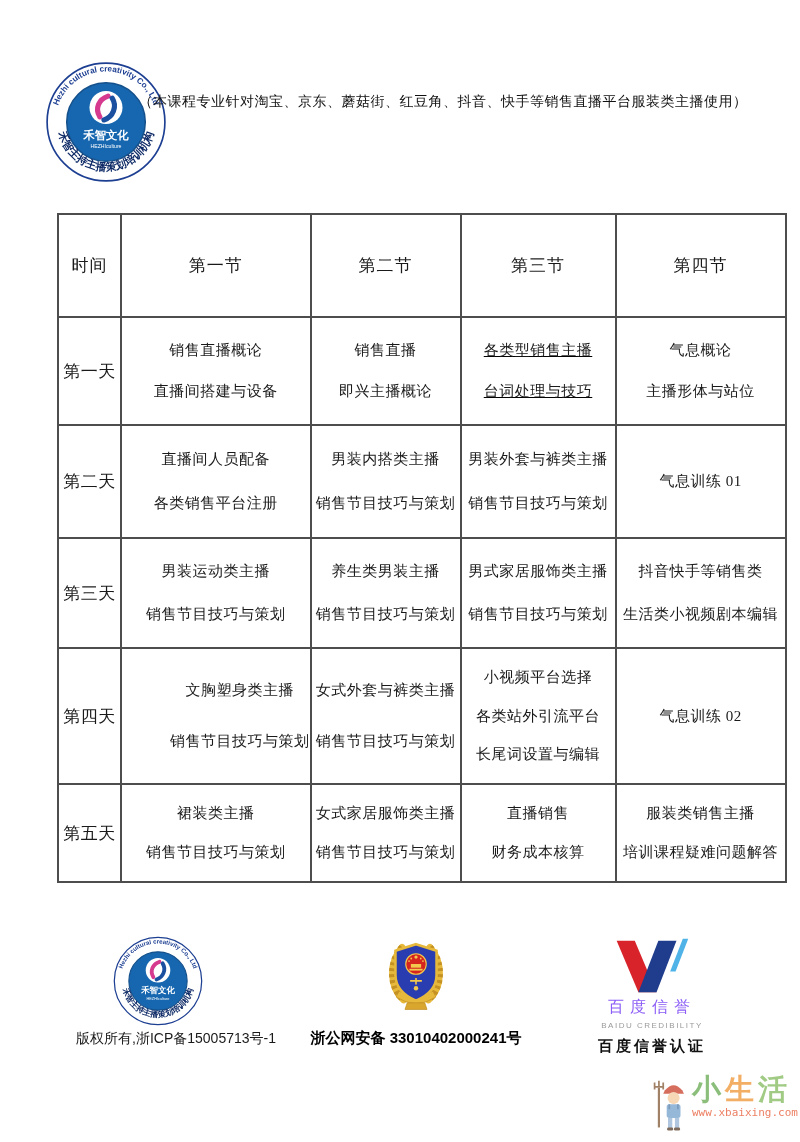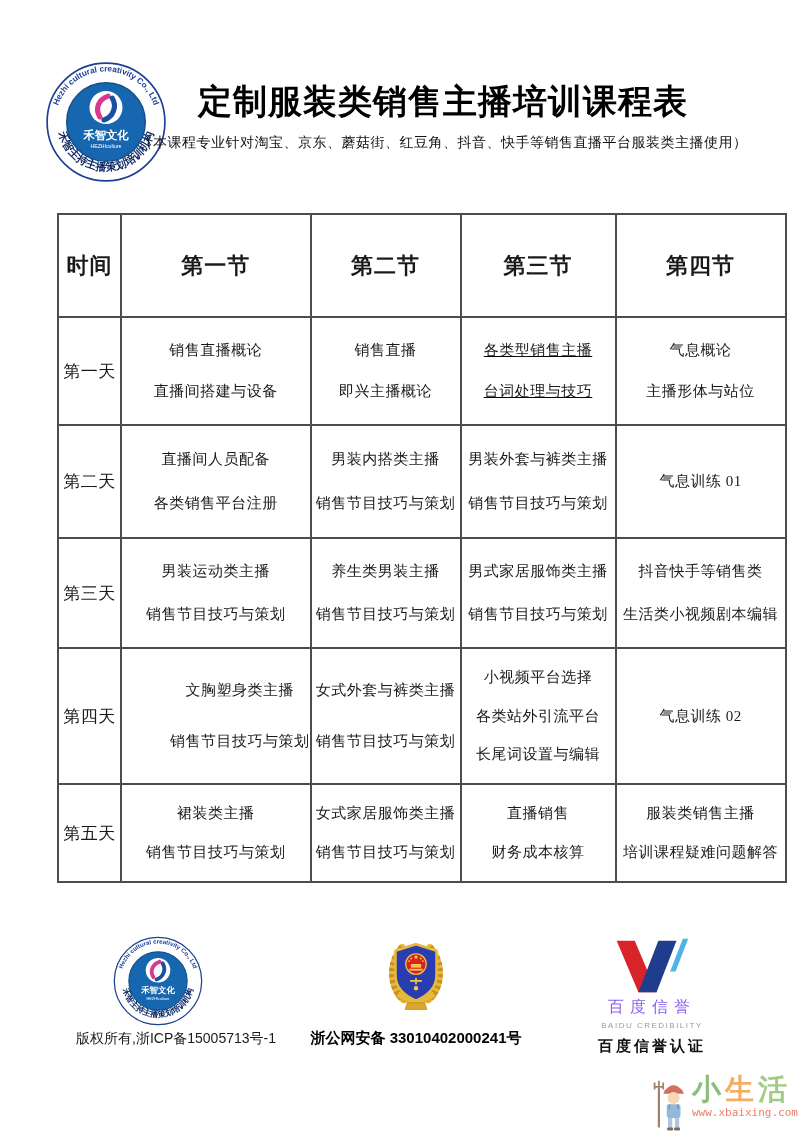--- a/index.html
+++ b/index.html
@@ -8,21 +8,21 @@
 
   
   .header-logo{position:absolute;left:44px;top:60px;width:124px;height:124px;}
   .titles{position:absolute;left:88px;right:2px;top:82px;text-align:center;}
   .doc-title{font-size:34px;font-weight:bold;color:#000;letter-spacing:1px;line-height:1.2;}
   .doc-subtitle{margin-top:11px;font-size:14px;color:#111;letter-spacing:.5px;}
 
   
   .course-table{position:absolute;left:57px;top:213px;border-collapse:collapse;table-layout:fixed;}
   .course-table td,.course-table th{border:2px solid #4d4d4d;padding:0;vertical-align:middle;}
-  .col-header{font-size:22px;font-weight:700;color:#1a1a1a;text-align:center;letter-spacing:1px;}
+  .col-header{font-size:17px;font-weight:400;color:#1a1a1a;text-align:center;letter-spacing:1px;}
   .day-cell{font-size:17px;color:#1a1a1a;font-weight:400;text-align:center;letter-spacing:.5px;}
   .cell-lines{display:flex;flex-direction:column;justify-content:space-evenly;align-items:center;height:100%;}
   .cell-line{font-size:15px;color:#1a1a1a;letter-spacing:.5px;white-space:nowrap;}
 
   
   .footer-logo{position:absolute;left:112px;top:935px;width:92px;height:92px;}
   .copyright{position:absolute;left:26px;top:1030px;width:300px;text-align:center;
              font-family:"Liberation Sans","DejaVu Sans",sans-serif;font-size:14px;color:#1a1a1a;}
   .police-badge{position:absolute;left:383px;top:932px;width:66px;height:86px;}
   .police-text{position:absolute;left:266px;top:1029px;width:300px;text-align:center;
@@ -105,21 +105,20 @@
     </symbol>
   </defs>
 </svg>
 
 <div class="page">
 
   <svg class="header-logo">
       <use href="#hezhi-logo"></use>
     </svg>
   <div class="titles">
-    <div class="doc-title">定制服装类销售主播培训课程表</div>
     <div class="doc-subtitle">（本课程专业针对淘宝、京东、蘑菇街、红豆角、抖音、快手等销售直播平台服装类主播使用）</div>
   </div>
 
   <table class="course-table">
     <colgroup>
         <col style="width: 63px;">
         <col style="width: 148px;">
         <col style="width: 150px;">
         <col style="width: 155px;">
         <col style="width: 170px;">

